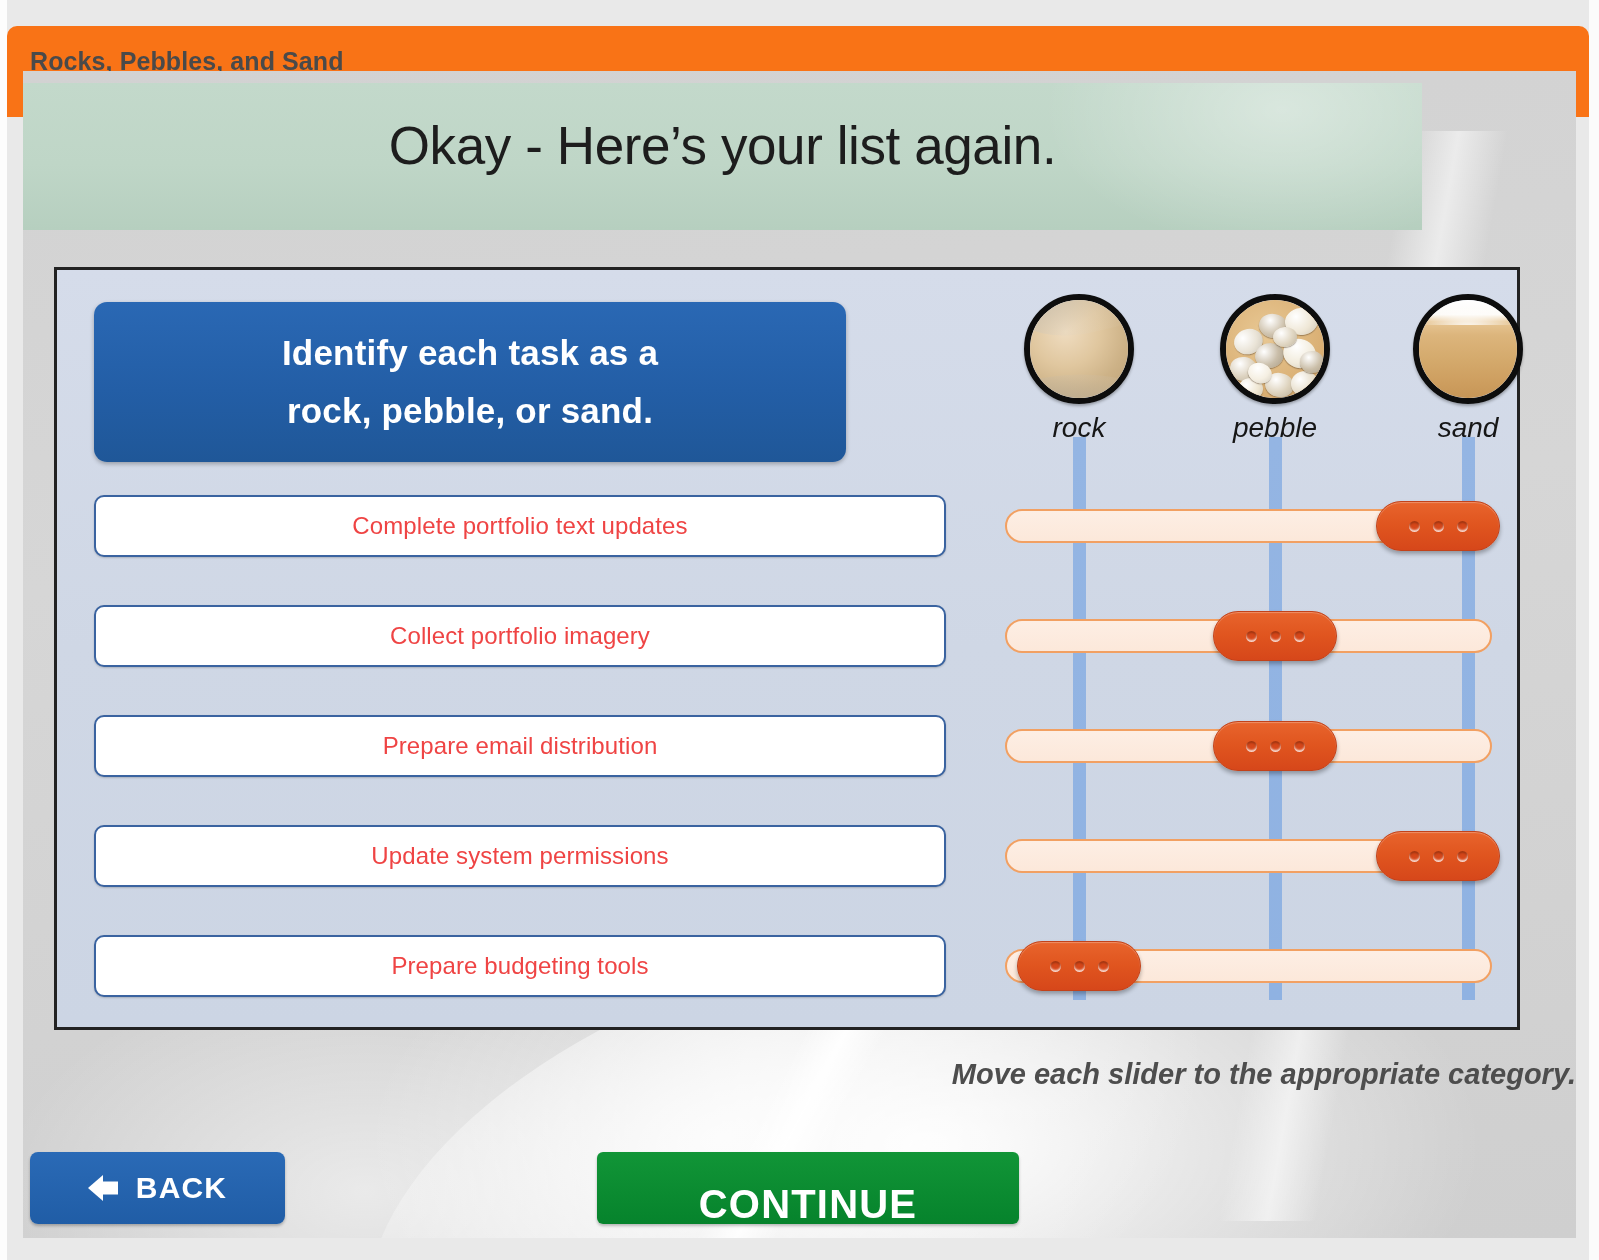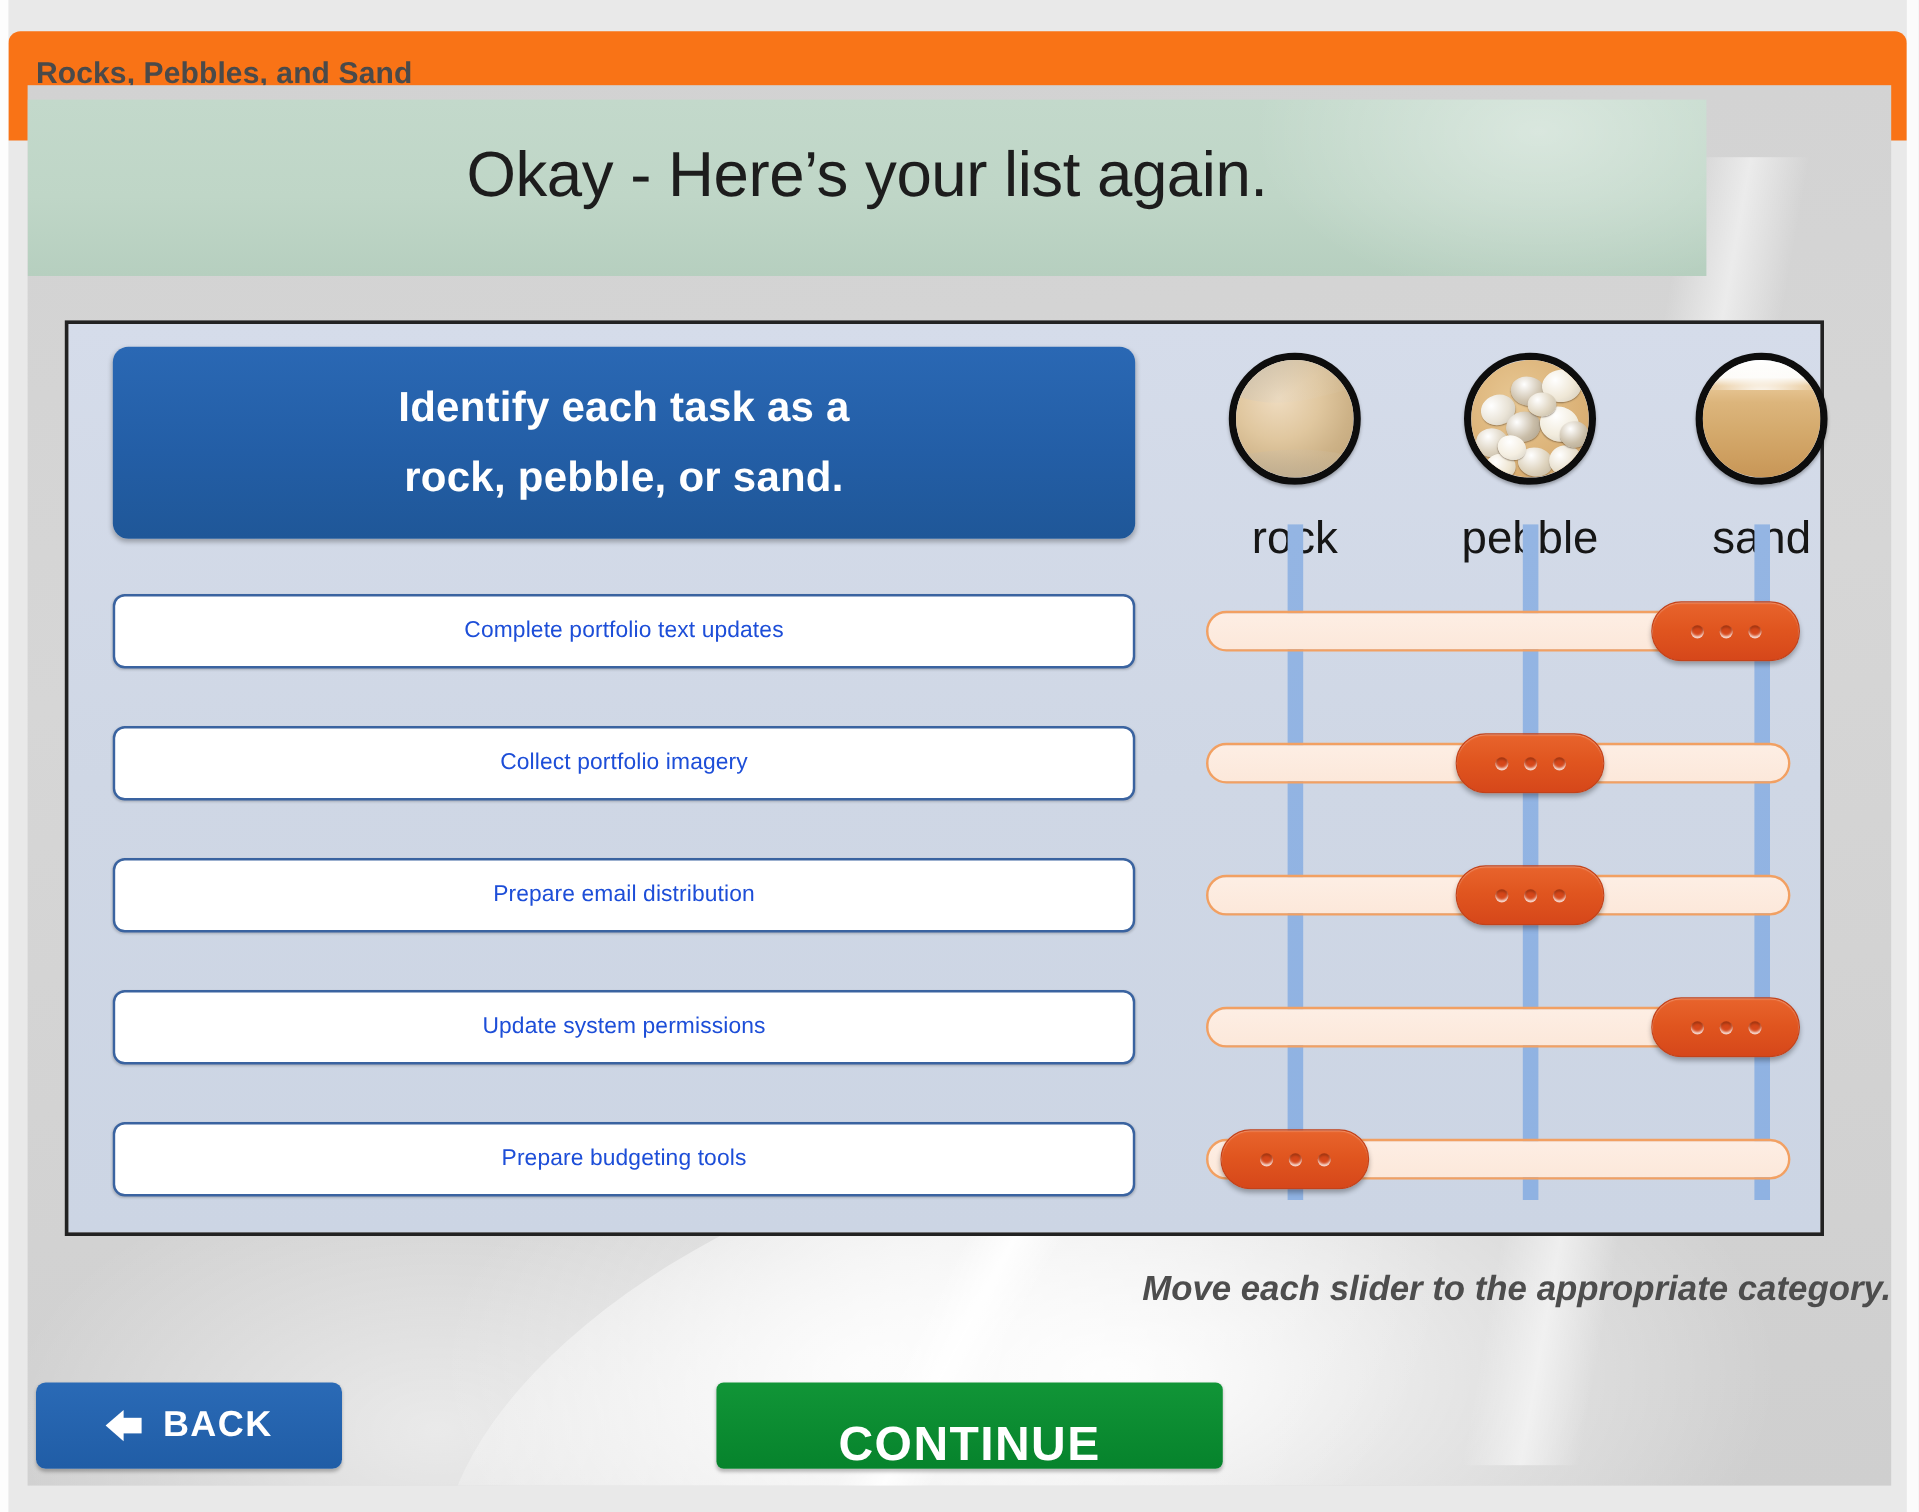--- a/index.html
+++ b/index.html
@@ -125,22 +125,22 @@
     height: 763px;
     background: linear-gradient(180deg, #d5dcea 0%, #cfd7e5 50%, #ccd5e4 100%);
     border: 3px solid #222222;
     z-index: 10;
   }
 
   
   .instruction {
     position: absolute;
     left: 37px;
-    top: 19px;
-    width: 852px;
+    top: 32px;
+    width: 752px;
     height: 160px;
     background: linear-gradient(180deg, #2a68b4 0%, #235ea6 55%, #1f5798 100%);
     border-radius: 13px;
     box-shadow: 0 2px 4px rgba(0,0,0,.28);
     display: flex;
     flex-direction: column;
     align-items: center;
     justify-content: center;
   }
   .instruction .line {
@@ -159,22 +159,22 @@
     height: 62px;
     background: #ffffff;
     border: 2px solid #3a63a0;
     border-radius: 10px;
     display: flex;
     align-items: center;
     justify-content: center;
     box-shadow: 0 1px 2px rgba(0,0,0,.18);
   }
   .task-row .task-label {
-    font-size: 19px;
-    color: #1d4ed8;
+    font-size: 24px;
+    color: #ef4444;
     letter-spacing: .1px;
   }
 
   
   .cat {
     position: absolute;
     width: 118px;
     text-align: center;
     top: 24px;
   }
@@ -182,23 +182,24 @@
     width: 110px;
     height: 110px;
     margin: 0 auto;
     border-radius: 50%;
     border: 6px solid #0d0d0d;
     overflow: hidden;
     position: relative;
     box-shadow: 0 2px 3px rgba(0,0,0,.3);
   }
   .cat .cat-label {
-    margin-top: 24px;
-    font-size: 38px;
+    margin-top: 8px;
+    font-size: 28px;
     color: #161616;
+    font-style: italic;
   }
 
   
   .rock-fill {
     position: absolute; inset: 0;
     background:
       radial-gradient(circle at 36% 32%, #efdcc0 0%, #e0c79f 38%, #cdb287 66%, #bba074 100%);
   }
   .rock-fill::before {
     content: "";

